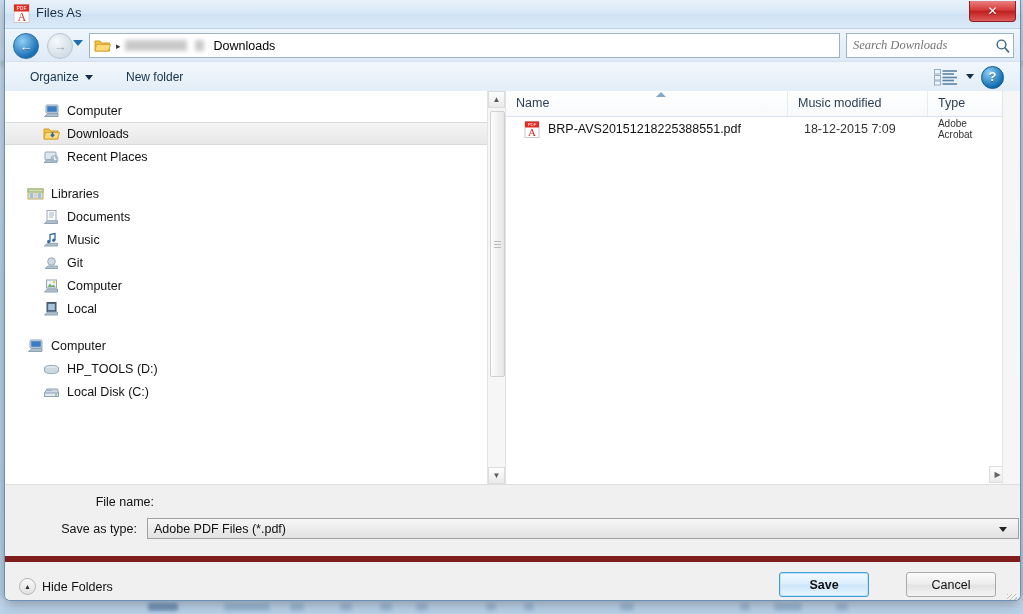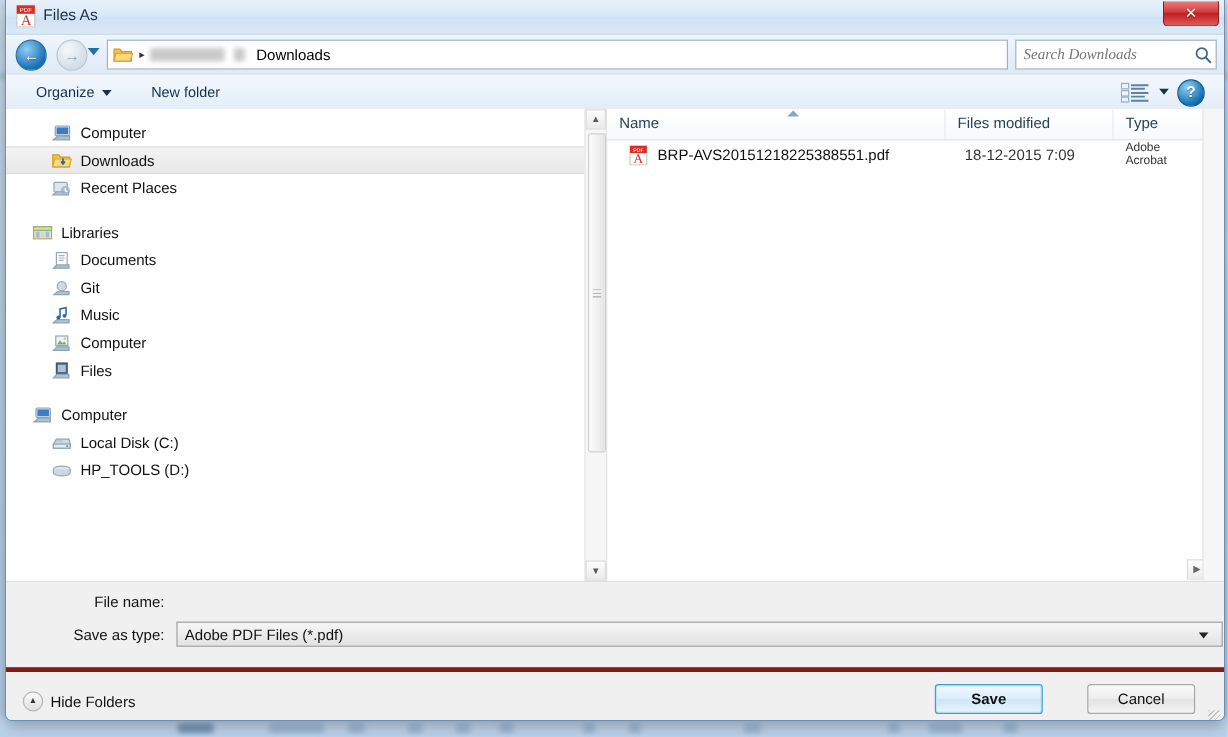--- a/index.html
+++ b/index.html
@@ -115,33 +115,33 @@
   
   #hscroll{position:absolute;left:500px;bottom:0;right:17px;height:18px;background:#f2f2f2;border-top:1px solid #e2e2e2;}
   .hsb-btn{position:absolute;top:0;width:17px;height:17px;background:linear-gradient(180deg,#fdfdfd,#ececec);
      border:1px solid #dcdcdc;display:flex;align-items:center;justify-content:center;font-size:8px;color:#666;cursor:pointer;box-sizing:border-box;}
   #h-left{left:0;}
   #h-right{right:0;}
   #vs-right{position:absolute;right:0;top:0;width:17px;height:393px;background:#f6f6f6;border-left:1px solid #e4e4e4;}
 
   
   #formarea{position:absolute;left:0;top:484px;right:0;height:72px;background:#f0f0f0;border-top:1px solid #dfdfdf;}
-  #lbl-filename{top:495px;}
+  #lbl-filename{top:495px;padding-left:17px;}
   #lbl-savetype{top:522px;}
   .formlabel{position:absolute;width:132px;text-align:right;font-size:12.5px;color:#111;}
   #fname-box{position:absolute;left:142px;top:491px;width:872px;height:21px;background:#fff;border:1px solid #a0a0a0;box-sizing:border-box;}
   #fname-val{position:absolute;left:3px;top:2px;font-size:12.5px;color:#fff;background:#3399ff;padding:1px 1px;}
   #fname-caret{position:absolute;right:11px;top:8px;border-left:4px solid transparent;border-right:4px solid transparent;border-top:5px solid #222;}
   #stype-box{position:absolute;left:142px;top:518px;width:872px;height:21px;
      background:linear-gradient(180deg,#f6f6f6,#e2e2e2);border:1px solid #a0a0a0;box-sizing:border-box;}
   #stype-val{position:absolute;left:6px;top:3px;font-size:12.5px;color:#111;}
   #stype-caret{position:absolute;right:11px;top:8px;border-left:4px solid transparent;border-right:4px solid transparent;border-top:5px solid #222;}
 
   
-  #footer{position:absolute;left:0;top:556px;right:0;height:44px;background:#f0f0f0;border-top:4px solid #7f1d1d;}
+  #footer{position:absolute;left:0;top:556px;right:0;height:44px;background:#f0f0f0;border-top:6px solid #7f1d1d;}
   #hide-folders{position:absolute;left:14px;top:16px;display:flex;align-items:center;cursor:pointer;}
   #hf-icon{width:15px;height:15px;border-radius:50%;background:linear-gradient(180deg,#fafafa,#e0e0e0);
      border:1px solid #b4b4b4;margin-right:6px;display:flex;align-items:center;justify-content:center;font-size:7px;color:#333;}
   #hf-label{font-size:12.5px;color:#111;}
   .dlgbtn{position:absolute;top:10px;width:90px;height:25px;font-size:12.5px;color:#111;
      display:flex;align-items:center;justify-content:center;cursor:pointer;border-radius:3px;box-sizing:border-box;}
   #save-btn{right:151px;background:linear-gradient(180deg,#f3faff,#dcedfb 48%,#cbe5fa 52%,#eaf6ff);
      border:1px solid #3c9fdc;box-shadow:0 0 0 1px #bfe2f7 inset;font-weight:bold;}
   #cancel-btn{right:24px;background:linear-gradient(180deg,#fbfbfb,#ededed 48%,#e2e2e2 52%,#f4f4f4);border:1px solid #a9a9a9;}
   #resize-grip{position:absolute;right:3px;bottom:2px;width:10px;height:10px;
@@ -296,92 +296,92 @@
           <rect x="4" y="1.5" width="9" height="11" fill="#fdfdfd" stroke="#9aa8b6"></rect>
           <line x1="6" y1="4" x2="11" y2="4" stroke="#9fb4c7"></line>
           <line x1="6" y1="6" x2="11" y2="6" stroke="#9fb4c7"></line>
           <line x1="6" y1="8" x2="10" y2="8" stroke="#9fb4c7"></line>
           <path d="M1.5 14.5 L4.5 11.8 L14.5 11.8 L14.5 14.5 Z" fill="#b2c1cf" stroke="#8ea2b4"></path>
         </svg>
         <span>Documents</span>
       </div>
       <div class="nav-item child">
         <svg class="nav-ico" viewBox="0 0 17 16">
-          <path d="M2 13.5 L5 11 L14.5 11 L14.5 13.5 Z" fill="#b9c7d4" stroke="#8ea2b4"></path>
-          <circle cx="8.5" cy="6.5" r="3.8" fill="#cfd9e3" stroke="#96a8ba"></circle>
-        </svg>
-        <span>Git</span>
-      </div>
-      <div class="nav-item child">
-        <svg class="nav-ico" viewBox="0 0 17 16">
           <path d="M1.5 14 L4.5 11.3 L14.5 11.3 L14.5 14 Z" fill="#b2c1cf" stroke="#8ea2b4"></path>
           <path d="M7 9.5 L7 2.5 L12 1.5 L12 8" stroke="#2a68a8" stroke-width="1.3" fill="none"></path>
           <circle cx="5.7" cy="9.6" r="1.7" fill="#2a68a8"></circle>
           <circle cx="10.7" cy="8.2" r="1.6" fill="#2a68a8"></circle>
         </svg>
         <span>Music</span>
       </div>
       <div class="nav-item child">
         <svg class="nav-ico" viewBox="0 0 17 16">
+          <path d="M2 13.5 L5 11 L14.5 11 L14.5 13.5 Z" fill="#b9c7d4" stroke="#8ea2b4"></path>
+          <circle cx="8.5" cy="6.5" r="3.8" fill="#cfd9e3" stroke="#96a8ba"></circle>
+        </svg>
+        <span>Git</span>
+      </div>
+      <div class="nav-item child">
+        <svg class="nav-ico" viewBox="0 0 17 16">
           <rect x="3.5" y="2" width="10" height="8" fill="#eef4fa" stroke="#93a6b8"></rect>
           <path d="M4.5 9 L7 5.5 L9 8 L10.5 6.5 L12.5 9 Z" fill="#6fae6a"></path>
           <circle cx="11" cy="4.2" r="1.2" fill="#f0c94a"></circle>
           <path d="M1.5 14 L4.5 11 L14.5 11 L14.5 14 Z" fill="#b2c1cf" stroke="#8ea2b4"></path>
         </svg>
         <span>Computer</span>
       </div>
       <div class="nav-item child">
         <svg class="nav-ico" viewBox="0 0 17 16">
           <rect x="4" y="1.5" width="9" height="9" fill="#556a80" stroke="#41556a"></rect>
           <rect x="5.2" y="3" width="6.6" height="6" fill="#a8c4dc"></rect>
           <path d="M1.5 14 L4.5 11 L14.5 11 L14.5 14 Z" fill="#b2c1cf" stroke="#8ea2b4"></path>
         </svg>
-        <span>Files</span>
+        <span>Local</span>
       </div>
 
       <div class="nav-gap"></div>
 
       <div class="nav-item">
         <svg class="nav-ico" viewBox="0 0 17 16">
           <rect x="3" y="2" width="12" height="8" rx="1" fill="#d5dee7" stroke="#8fa3b6"></rect>
           <rect x="4.2" y="3.2" width="9.6" height="5.6" fill="#3b7cc4"></rect>
           <path d="M1.5 13.5 L5 10.5 L15 10.5 L15 13.5 Z" fill="#aebecd" stroke="#8fa3b6"></path>
         </svg>
         <span>Computer</span>
+      </div>
+      <div class="nav-item child">
+        <svg class="nav-ico" viewBox="0 0 17 16">
+          <ellipse cx="8.5" cy="7" rx="7" ry="2.6" fill="#dfe6ed" stroke="#94a7b9"></ellipse>
+          <path d="M1.5 7 L1.5 10 A7 2.6 0 0 0 15.5 10 L15.5 7" fill="#cdd8e2" stroke="#94a7b9"></path>
+        </svg>
+        <span>HP_TOOLS (D:)</span>
       </div>
       <div class="nav-item child">
         <svg class="nav-ico" viewBox="0 0 17 16">
           <path d="M1.5 9 L4 5 L14.5 5 L15.5 9 L15.5 12.5 L1.5 12.5 Z" fill="#cfd9e3" stroke="#8ea2b4"></path>
           <rect x="1.5" y="9" width="14" height="3.5" fill="#e4eaf0" stroke="#8ea2b4"></rect>
           <circle cx="13" cy="10.8" r="0.9" fill="#6aa85a"></circle>
           <path d="M4 6.5 L9 6.5" stroke="#9fb4c7"></path>
         </svg>
         <span>Local Disk (C:)</span>
-      </div>
-      <div class="nav-item child">
-        <svg class="nav-ico" viewBox="0 0 17 16">
-          <ellipse cx="8.5" cy="7" rx="7" ry="2.6" fill="#dfe6ed" stroke="#94a7b9"></ellipse>
-          <path d="M1.5 7 L1.5 10 A7 2.6 0 0 0 15.5 10 L15.5 7" fill="#cdd8e2" stroke="#94a7b9"></path>
-        </svg>
-        <span>HP_TOOLS (D:)</span>
       </div>
     </div>
 
     <div id="nav-scroll">
       <div class="sb-btn">▲</div>
       <div id="nav-thumb">
           <span class="grip"></span>
         </div>
       <div class="sb-btn" id="nav-sb-down">▼</div>
     </div>
 
     <div id="filelist">
       <div id="colheader">
         <div class="colh" style="left:0;width:281px">Name</div>
-        <div class="colh" style="left:281px;width:140px">Files modified</div>
+        <div class="colh" style="left:281px;width:140px">Music modified</div>
         <div class="colh" style="left:421px;right:0">Type</div>
         <div id="sort-tri"></div>
       </div>
       <div id="filerow">
         <svg id="file-ico" viewBox="0 0 16 17">
           <rect x="1" y="0.5" width="14" height="16" fill="#ffffff" stroke="#c9c9c9"></rect>
           <rect x="1" y="0.5" width="14" height="6" fill="#e02b20"></rect>
           <text x="8" y="5.4" font-size="4.3" fill="#fff" text-anchor="middle" font-family="Liberation Sans, sans-serif">PDF</text>
           <text x="4" y="15" font-size="11" fill="#d82a20" font-family="Liberation Serif, serif">A</text>
         </svg>

